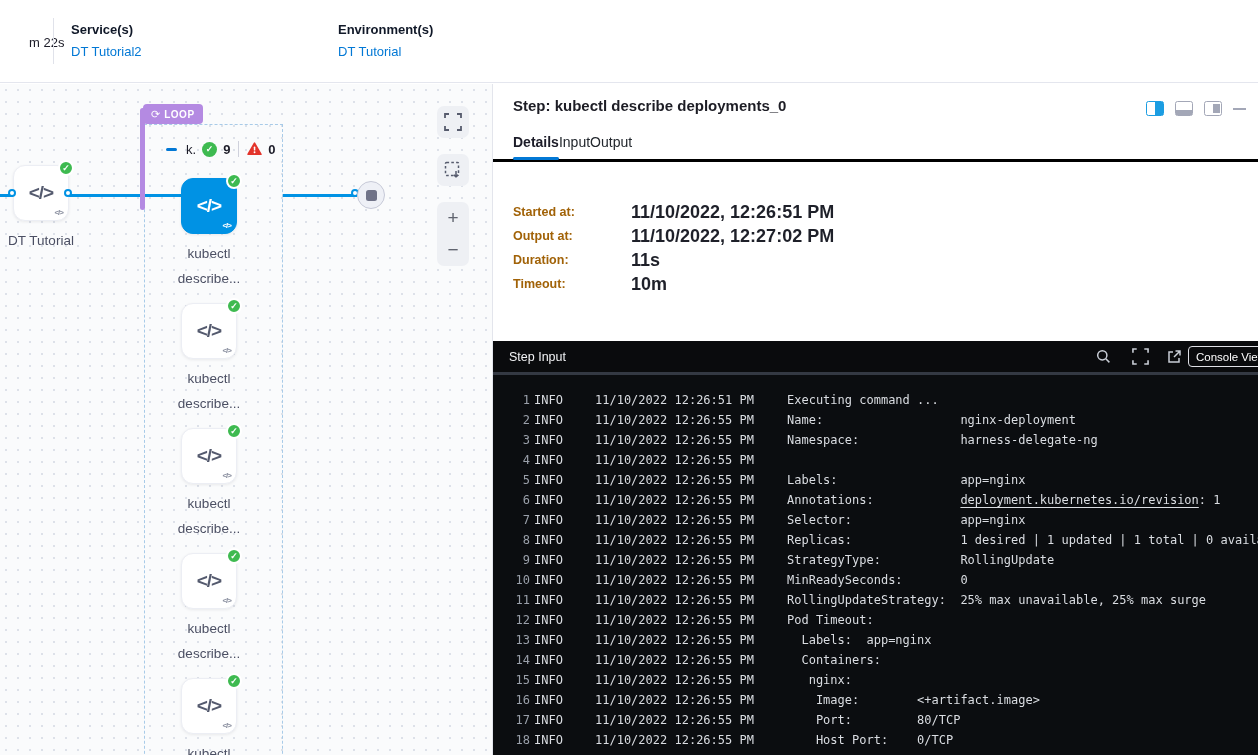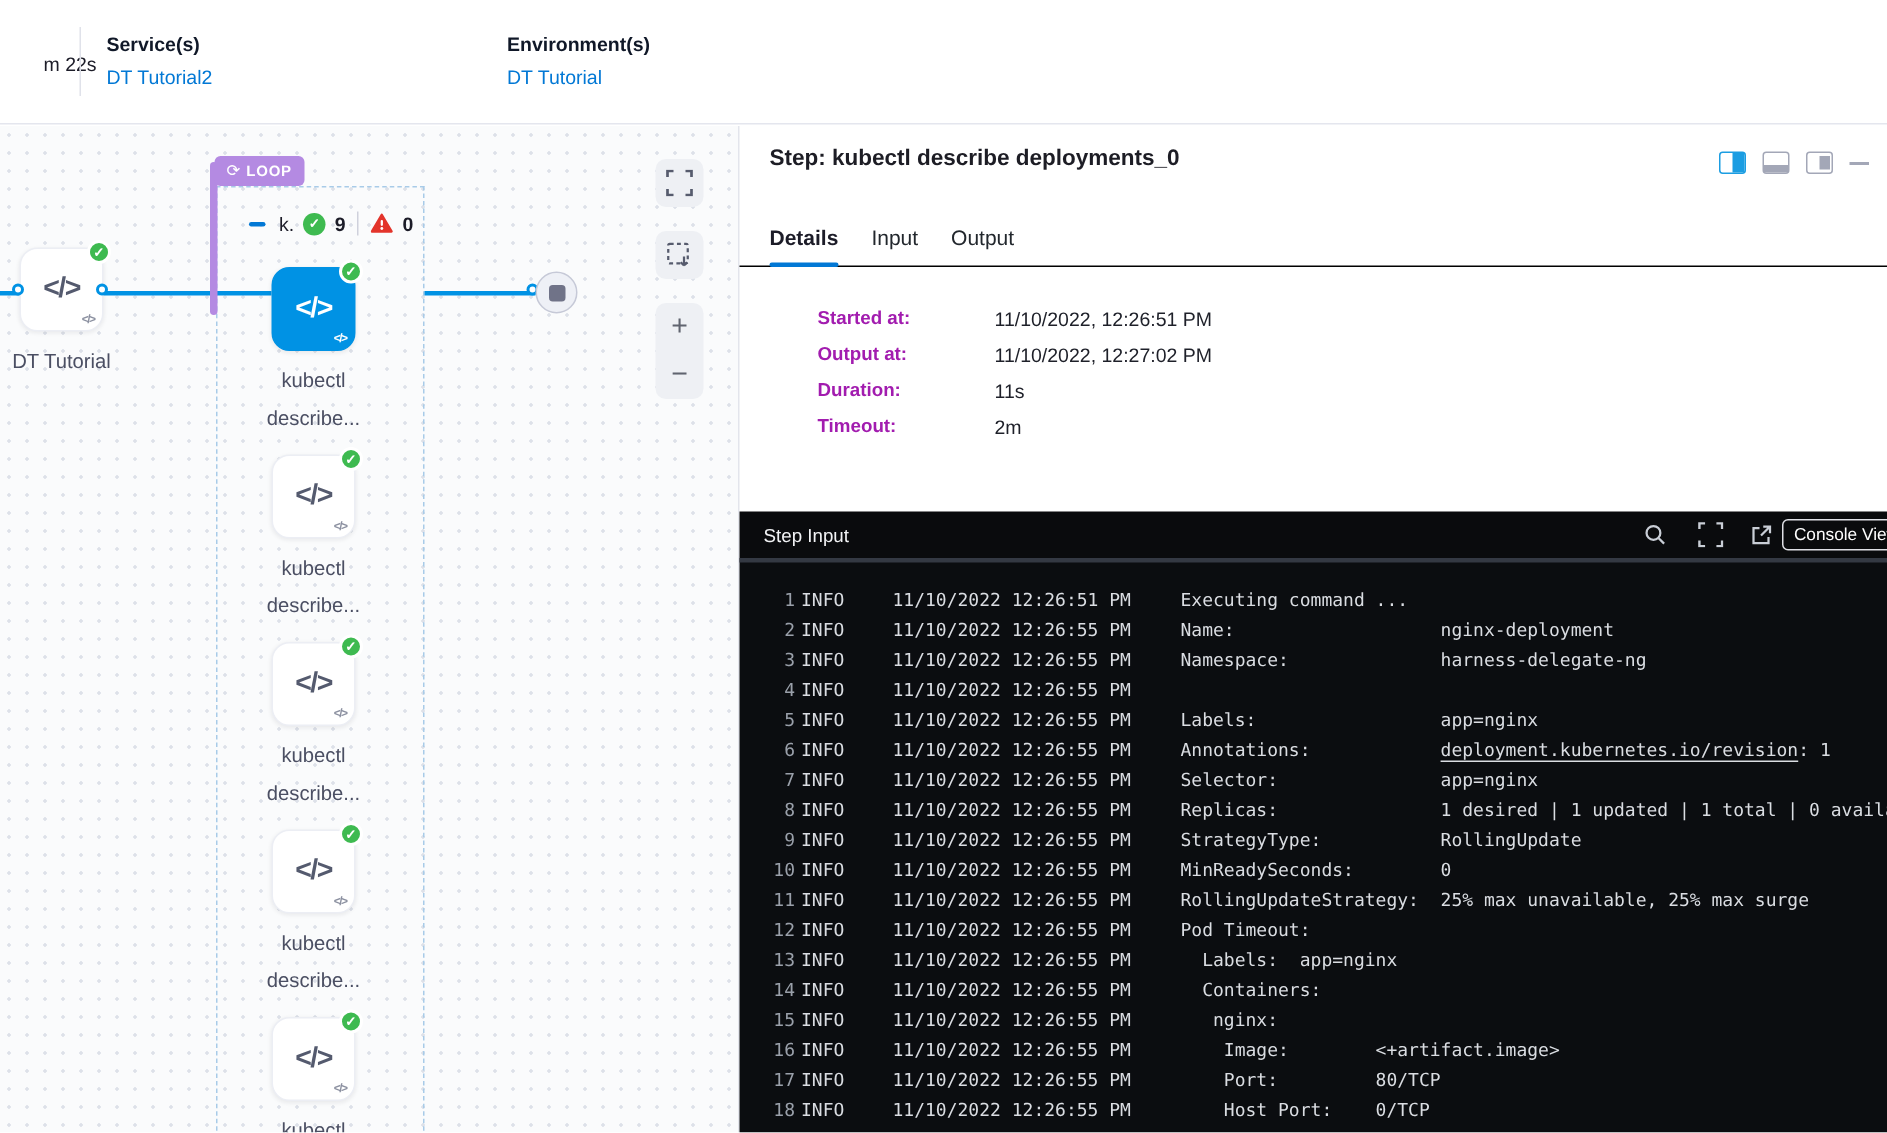--- a/index.html
+++ b/index.html
@@ -81,31 +81,31 @@
     cursor:pointer; background:#fff; }
   .li-box.active { border-color:#1b9de2; }
   .li-box.active::after { content:""; position:absolute; right:0; top:0; width:8px; height:100%;
     background:#1b9de2; }
   .li-box.bottom::after { content:""; position:absolute; left:0; bottom:0; width:100%; height:5px;
     background:#a3a7b7; }
   .li-box.right::after { content:""; position:absolute; right:1.5px; top:1.5px; width:7px; height:9px;
     background:#a3a7b7; }
   .li-minus { width:13px; height:2px; background:#a3a7b7; cursor:pointer; }
 
-  .tabs { position:absolute; left:0; right:0; top:56px; height:38px; padding-left:20px;
-    border-bottom:1px solid #000000; display:flex; gap:22px; }
+  .tabs { position:absolute; left:0; right:0; top:40px; height:38px; padding-left:20px;
+    border-bottom:3px solid #000000; display:flex; }
   .tab { font-size:14px; color:#22272d; line-height:36px; position:relative; cursor:pointer; }
   .tab.active { font-weight:bold; color:#1c1c28; }
   .tab.active::after { content:""; position:absolute; left:0; right:0; bottom:-1px; height:3px;
     background:#0278d5; border-radius:2px; }
 
   .details { position:absolute; left:20px; top:116px; }
   .drow { display:flex; height:24px; align-items:center; }
-  .dlabel { width:118px; font-size:12.5px; font-weight:600; color:#a21caf;margin-left:32px; }
-  .dvalue { font-size:13px; font-weight:normal; color:#1e2029;text-align:right; }
+  .dlabel { width:118px; font-size:12.5px; font-weight:600; color:#a16207; }
+  .dvalue { font-size:18px; font-weight:bold; color:#1e2029;text-align:right; }
   .dlink { color:#0278d5; cursor:pointer; }
 
   
   .logs { position:absolute; left:0; right:0; top:257px; bottom:0; }
   .logs-bar { position:absolute; left:0; right:0; top:0; height:31px; background:#0a0b0d;
     display:flex; align-items:center; }
   .logs-title { margin-left:16px; font-size:12.5px; color:#f2f3f5; }
   .logs-icons { position:absolute; top:0; height:31px; display:flex; align-items:center; }
   .licon { cursor:pointer; display:flex; }
   .console-btn { position:absolute; left:695px; top:5px; height:21px; width:86px;
@@ -256,21 +256,21 @@
     <div class="drow">
       <span class="dlabel">Output at:</span>
       <span class="dvalue">11/10/2022, 12:27:02 PM</span>
     </div>
     <div class="drow">
       <span class="dlabel">Duration:</span>
       <span class="dvalue">11s</span>
     </div>
     <div class="drow">
       <span class="dlabel">Timeout:</span>
-      <span class="dvalue">2m</span>
+      <span class="dvalue">10m</span>
     </div>
   </div>
 
   <div class="logs">
     <div class="logs-bar">
       <span class="logs-title">Step Input</span>
 
       <span class="licon logs-icons" style="left:603px;">
         <svg width="15" height="15" viewBox="0 0 15 15" fill="none" stroke="#c9ced6" stroke-width="1.5">
           <circle cx="6.3" cy="6.3" r="4.6"></circle>

